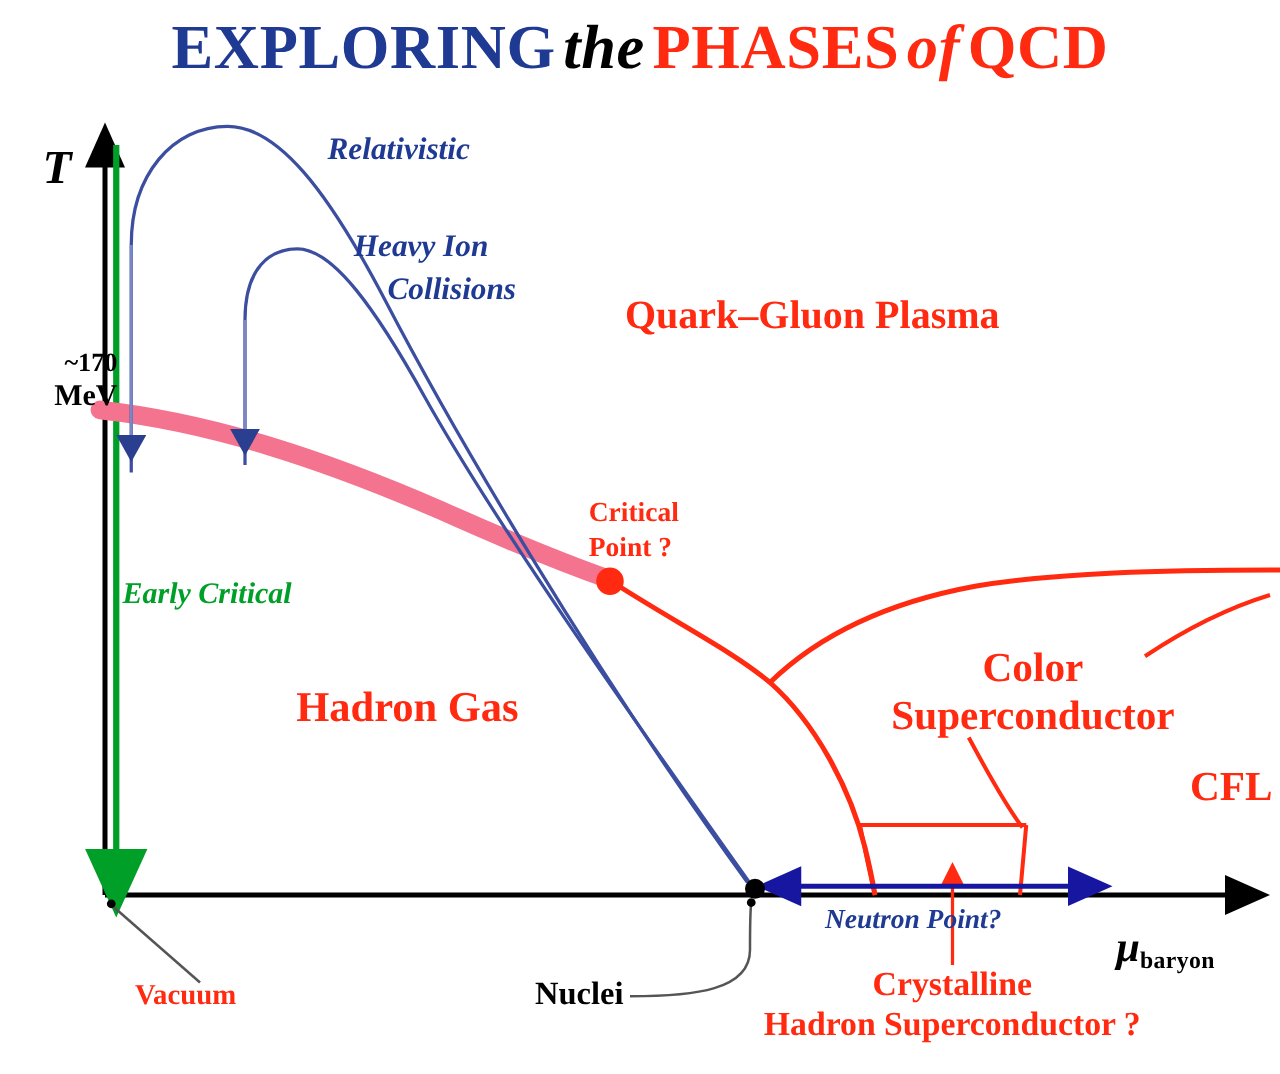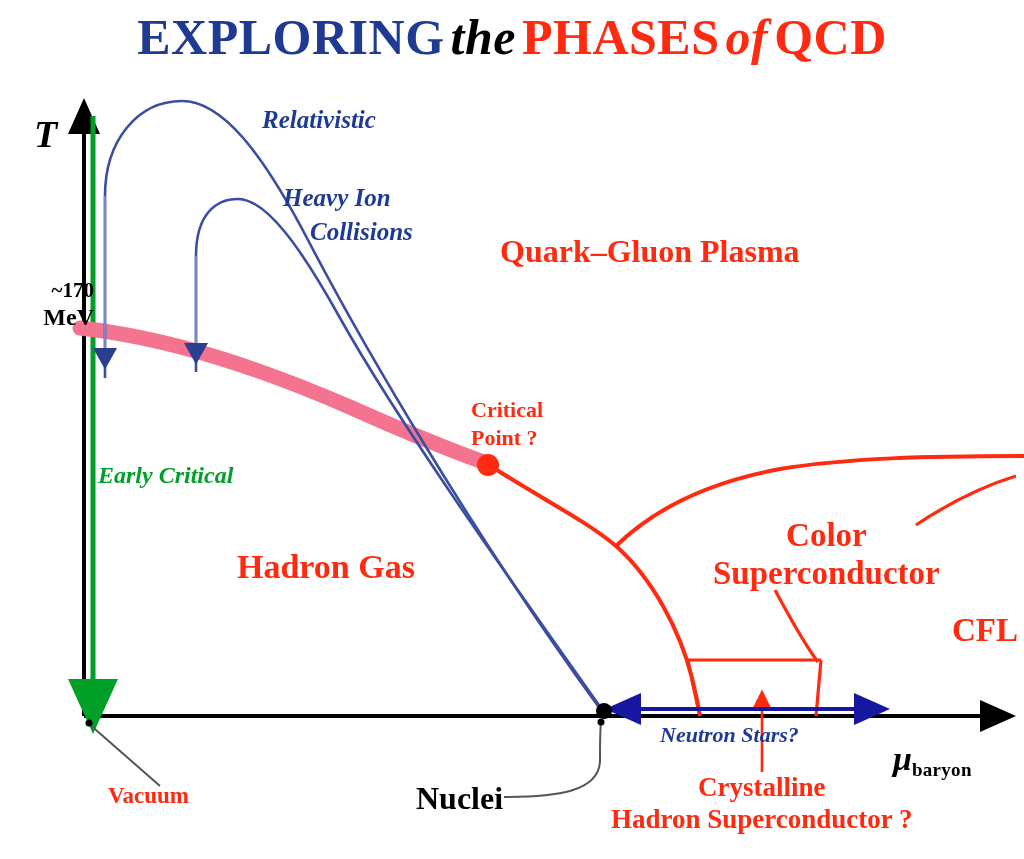--- a/index.html
+++ b/index.html
@@ -57,21 +57,21 @@
   #lbl-rhic .r1     { display:block; text-align:left; }
   #lbl-rhic .r2     { display:block; text-align:left; padding-left: 21px; margin-top: 44px;}
   #lbl-rhic .r3     { display:block; text-align:left; padding-left: 48px;}
   #lbl-qgp          { left: 500px; top: 233px; font-size: 32px; }
   #lbl-critical     { left: 471px; top: 396px; font-size: 22px; line-height: 1.25; }
   #lbl-critical .c1 { display:block; }
   #lbl-critical .c2 { display:block; }
   #lbl-early        { left: 98px;  top: 462px; font-size: 24px; }
   #lbl-hadron       { left: 237px; top: 548px; font-size: 34px; }
   #lbl-vacuum       { left: 108px; top: 783px; font-size: 23px; }
-  #lbl-nuclei       { left: 416px; top: 780px; font-size: 32px; }
+  #lbl-nuclei       { left: 428px; top: 780px; font-size: 26px; }
   #lbl-neutron      { left: 660px; top: 722px; font-size: 22px; }
   #lbl-csc          { left: 713px; top: 516px; font-size: 33px; line-height: 1.16; text-align: center; }
   #lbl-csc .s1      { display:block; }
   #lbl-csc .s2      { display:block; }
   #lbl-cfl          { left: 908px; top: 612px; font-size: 33px; margin-left: 44px; }
   #lbl-crystal      { left: 611px; top: 772px; font-size: 27px; line-height: 1.18; text-align:center; }
   #lbl-crystal .y1  { display:block; }
   #lbl-crystal .y2  { display:block; }
   #lbl-mu           { left: 893px; top: 740px; font-size: 34px; font-style: italic; font-weight: bold; color:#000; }
   #lbl-mu .sub      { font-size: 19px; font-style: normal; vertical-align: -0.30em; letter-spacing: 0.3px;}
@@ -162,21 +162,21 @@
 
   <div class="lbl red" id="lbl-critical">
     <span class="c1">Critical</span>
     <span class="c2">Point ?</span>
   </div>
 
   <div class="lbl green-it" id="lbl-early">Early Critical</div>
   <div class="lbl red" id="lbl-hadron">Hadron Gas</div>
   <div class="lbl red" id="lbl-vacuum">Vacuum</div>
   <div class="lbl black-b" id="lbl-nuclei">Nuclei</div>
-  <div class="lbl blue-it" id="lbl-neutron">Neutron Stars?</div>
+  <div class="lbl blue-it" id="lbl-neutron">Neutron Point?</div>
 
   <div class="lbl red" id="lbl-csc">
     <span class="s1">Color</span>
     <span class="s2">Superconductor</span>
   </div>
 
   <div class="lbl red" id="lbl-cfl">CFL</div>
 
   <div class="lbl red" id="lbl-crystal">
     <span class="y1">Crystalline</span>

